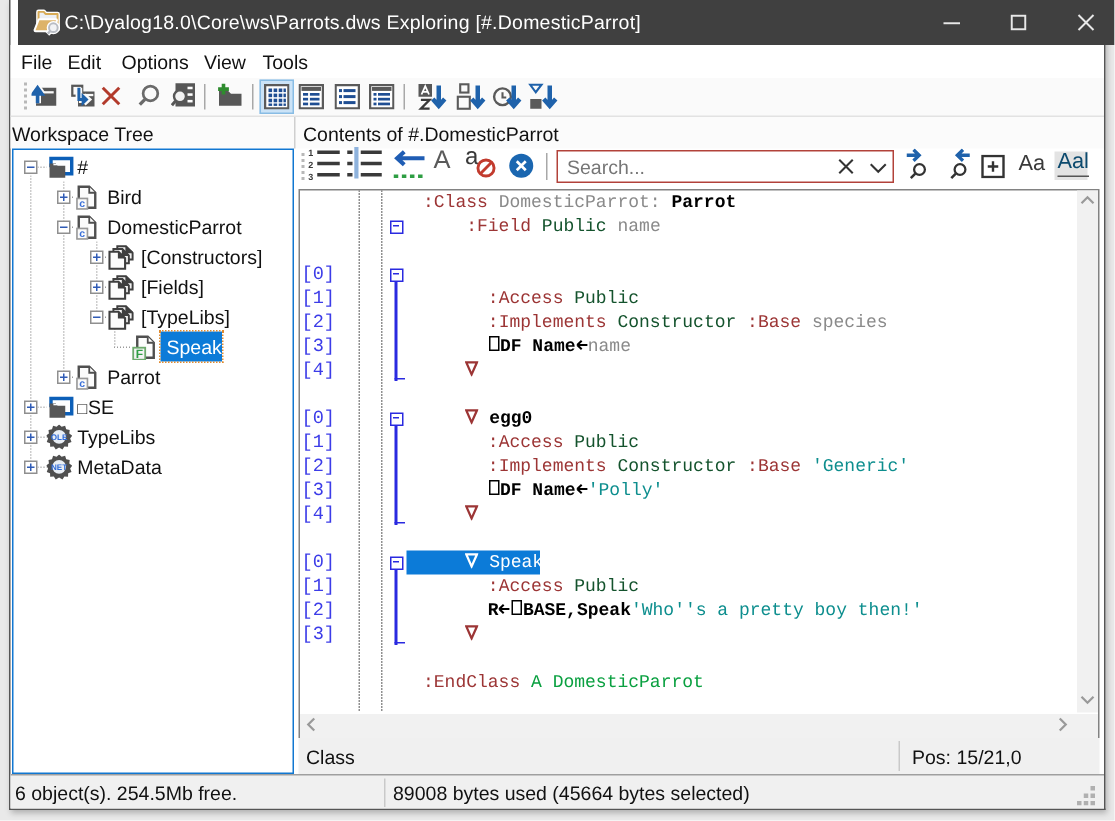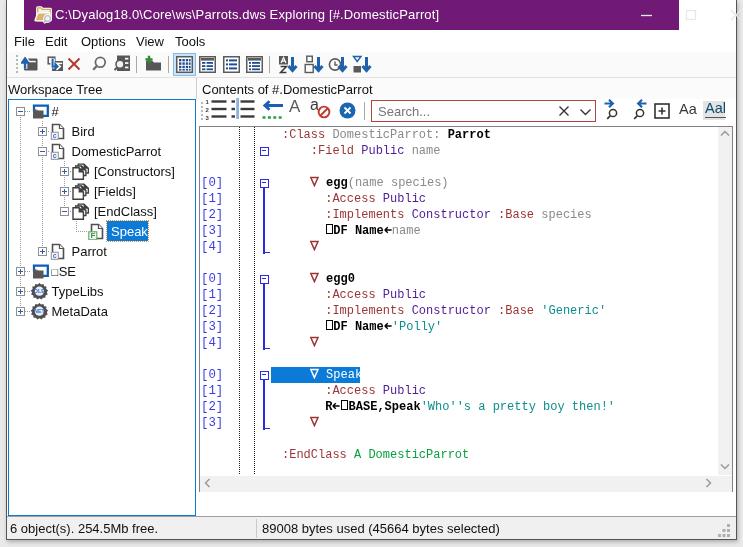--- a/index.html
+++ b/index.html
@@ -1,21 +1,21 @@
 <!DOCTYPE html>
 <html><head>
 <meta charset="utf-8">
 <style>
   html,body{margin:0;padding:0;}
   body{width:743px;height:547px;overflow:hidden;background:#e9e9e9;font-family:"Liberation Sans",sans-serif;}
   #stage{position:relative;width:743px;height:547px;}
   .abs{position:absolute;}
   
   #win{position:absolute;left:6px;top:0;width:731px;height:540px;background:#ffffff;border:1px solid #555;border-top:none;box-sizing:border-box;box-shadow:1px 2px 4px rgba(0,0,0,0.25);}
-  #titlebar{position:absolute;left:24px;top:0;width:655px;height:30px;background:#701a75;}
+  #titlebar{position:absolute;left:12px;top:0;width:731px;height:30px;background:#404040;}
   #title{position:absolute;left:31px;top:6.5px;color:#ffffff;font-size:13px;letter-spacing:0.15px;white-space:pre;}
   #menubar{position:absolute;left:7px;top:30px;width:729px;height:22px;background:#ffffff;}
   .menu{position:absolute;top:4px;font-size:13px;color:#111;text-align:center;}
   #toolbar{position:absolute;left:7px;top:52px;width:729px;height:25px;background:#fafafa;border-bottom:1px solid #e2e2e2;}
   .tbsep{position:absolute;top:4px;width:1px;height:17px;background:#a8a8a8;}
   
   #hdrs{position:absolute;left:7px;top:78px;width:729px;height:21px;background:#fbfbfb;}
   .panehdr{position:absolute;top:4px;font-size:13px;color:#111;}
   
   #treebox{position:absolute;left:8px;top:99px;width:188px;height:417px;border:1px solid #1177d1;background:#fff;box-sizing:border-box;overflow:hidden;}
@@ -24,21 +24,21 @@
   .tgl i{position:absolute;left:1px;top:3px;width:5px;height:1px;background:#2f5bb5;}
   .tgl.plus b{position:absolute;left:3px;top:1px;width:1px;height:5px;background:#2f5bb5;}
   .dotv{position:absolute;width:1px;background-image:linear-gradient(#9a9a9a 50%, transparent 50%);background-size:1px 2px;}
   .doth{position:absolute;height:1px;background-image:linear-gradient(90deg,#9a9a9a 50%, transparent 50%);background-size:2px 1px;}
   .tlabel{position:absolute;top:3px;white-space:pre;}
   
   #codebox{position:absolute;left:199px;top:126px;width:534px;height:366px;border:1px solid #828282;background:#fff;box-sizing:border-box;}
   #code{position:absolute;left:199px;top:126px;width:519px;height:349px;overflow:hidden;}
   .crow{position:absolute;left:83px;font-family:"Liberation Mono",monospace;font-size:12px;line-height:16px;white-space:pre;}
   .lnum{position:absolute;left:2px;font-family:"Liberation Mono",monospace;font-size:12.4px;line-height:16px;color:#3c3ce8;}
-  .K{color:#9c3535;} .B{color:#4c1d95;} .G{color:#8a8a8a;} .N{color:#000;font-weight:bold;} .S{color:#0d8e8e;} .C{color:#0aa040;} .W{color:#fff;}
+  .K{color:#9c3535;} .B{color:#14532d;} .G{color:#8a8a8a;} .N{color:#000;font-weight:bold;} .S{color:#0d8e8e;} .C{color:#0aa040;} .W{color:#fff;}
   .dl{display:inline-block;width:8.1px;height:12px;position:relative;vertical-align:-2px;}
   .qd{display:inline-block;width:8.1px;height:12px;position:relative;vertical-align:-1.5px;}
   .qd i{position:absolute;left:0.5px;top:0.2px;width:7px;height:10.8px;border:1.5px solid currentColor;box-sizing:border-box;}
   .ar{display:inline-block;width:8.1px;height:12px;position:relative;vertical-align:-1.5px;}
   .fold{position:absolute;width:9px;height:9px;border:1.1px solid #2a2ae0;background:#fff;box-sizing:border-box;}
   .fold i{position:absolute;left:1.2px;top:2.7px;width:4.2px;height:1.2px;background:#2a2ae0;}
   .bline{position:absolute;width:1.2px;background:#2a2ae0;}
   .bfoot{position:absolute;height:1.2px;background:#2a2ae0;}
   .dmargin{position:absolute;width:1px;background-image:linear-gradient(#222 50%, transparent 50%);background-size:1px 2px;}
   
@@ -308,21 +308,21 @@
     <div class="trow" style="left:71.5px;top:141px">
         <div class="tlabel">DomesticParrot</div>
       </div>
     <div class="trow" style="left:94px;top:161px">
         <div class="tlabel">[Constructors]</div>
       </div>
     <div class="trow" style="left:94px;top:181px">
         <div class="tlabel">[Fields]</div>
       </div>
     <div class="trow" style="left:94px;top:201px">
-        <div class="tlabel">[EndClass]</div>
+        <div class="tlabel">[TypeLibs]</div>
       </div>
     <div class="abs" style="left:106.5px;top:221px;width:41px;height:20px;background:#0c7bd8;outline:1px dotted #e08a2e;box-sizing:border-box"></div>
     <div class="trow" style="left:111px;top:221px;color:#fff">
         <div class="tlabel">Speak</div>
       </div>
     <div class="trow" style="left:71.5px;top:241px">
         <div class="tlabel">Parrot</div>
       </div>
     <div class="trow" style="left:51.5px;top:261px">
         <div class="tlabel"><span style="font-size:11px;letter-spacing:0.5px">□</span>SE</div>
@@ -455,23 +455,20 @@
     <div class="fold" style="left:60.5px;top:244.5px">
         <i></i>
       </div>
     <div class="bline" style="left:64.4px;top:253.5px;height:50px"></div>
     <div class="bfoot" style="left:64.4px;top:302.3px;width:7px"></div>
 
     <div class="abs" style="left:72px;top:241px;width:89px;height:16px;background:#0c7bd8"></div>
 
     <div class="crow" style="top:1px"><span class="K">:Class</span><span class="G"> DomesticParrot:</span> <span class="N">Parrot</span></div>
     <div class="crow" style="top:17px">    <span class="K">:Field</span> <span class="B">Public</span> <span class="G">name</span></div>
-    <div class="crow" style="top:49px">    <span class="K"><span class="dl"><svg width="9" height="11" viewBox="0 0 9 11" style="margin-left:-0.4px;margin-right:-0.5px">
-              <path d="M0.8 1.5 L8 1.5 L4.4 9.6 Z" fill="none" stroke="currentColor" stroke-width="1.5"></path>
-            </svg></span></span> <span class="N">egg</span><span class="G">(name species)</span></div>
     <div class="crow" style="top:65px">      <span class="K">:Access</span> <span class="B">Public</span></div>
     <div class="crow" style="top:81px">      <span class="K">:Implements</span> <span class="B">Constructor</span> <span class="K">:Base</span> <span class="G">species</span></div>
     <div class="crow" style="top:97px">      <span class="N"><span class="qd"><i></i></span>DF Name<span class="ar"><svg width="8" height="12" viewBox="0 0 8 12">
               <path d="M0.8 6 L7.6 6 M0.8 6 L3.8 3.2 M0.8 6 L3.8 8.8" stroke="currentColor" stroke-width="1.4" fill="none"></path>
             </svg></span></span><span class="G">name</span></div>
     <div class="crow" style="top:113px">    <span class="K"><span class="dl"><svg width="9" height="11" viewBox="0 0 9 11" style="margin-left:-0.4px;margin-right:-0.5px">
               <path d="M0.8 1.5 L8 1.5 L4.4 9.6 Z" fill="none" stroke="currentColor" stroke-width="1.5"></path>
             </svg></span></span></div>
     <div class="crow" style="top:145px">    <span class="K"><span class="dl"><svg width="9" height="11" viewBox="0 0 9 11" style="margin-left:-0.4px;margin-right:-0.5px">
               <path d="M0.8 1.5 L8 1.5 L4.4 9.6 Z" fill="none" stroke="currentColor" stroke-width="1.5"></path>
@@ -504,20 +501,25 @@
   <svg class="abs" style="left:720px;top:463px" width="10" height="7" viewBox="0 0 10 7">
       <path d="M1 1.5 L5 5.5 L9 1.5" fill="none" stroke="#9a9a9a" stroke-width="1.5"></path>
     </svg>
   <div class="sbtrack" style="left:200px;top:475.5px;width:531.5px;height:16px"></div>
   <svg class="abs" style="left:204px;top:478px" width="7" height="10" viewBox="0 0 7 10">
       <path d="M5.5 1 L1.5 5 L5.5 9" fill="none" stroke="#9a9a9a" stroke-width="1.5"></path>
     </svg>
   <svg class="abs" style="left:705px;top:478px" width="7" height="10" viewBox="0 0 7 10">
       <path d="M1.5 1 L5.5 5 L1.5 9" fill="none" stroke="#9a9a9a" stroke-width="1.5"></path>
     </svg>
+  <div id="edstatus">
+    <div class="abs" style="left:5px;top:5px">Class</div>
+    <div class="abs" style="left:400px;top:2px;width:1px;height:20px;background:#c9c9c9"></div>
+    <div class="abs" style="left:409px;top:5px">Pos: 15/21,0</div>
+  </div>
   <div id="appstatus">
     <div class="abs" style="left:3px;top:4px">6 object(s). 254.5Mb free.</div>
     <div class="abs" style="left:249px;top:2px;width:1px;height:19px;background:#c9c9c9"></div>
     <div class="abs" style="left:255px;top:4px">89008 bytes used (45664 bytes selected)</div>
     <svg class="abs" style="left:711px;top:7px" width="13" height="13" viewBox="0 0 13 13">
       <g fill="#b0b0b0">
         <rect x="9" y="0" width="3" height="3"></rect>
         <rect x="9" y="5" width="3" height="3"></rect>
           <rect x="4.5" y="5" width="3" height="3"></rect>
         <rect x="9" y="10" width="3" height="3"></rect>

